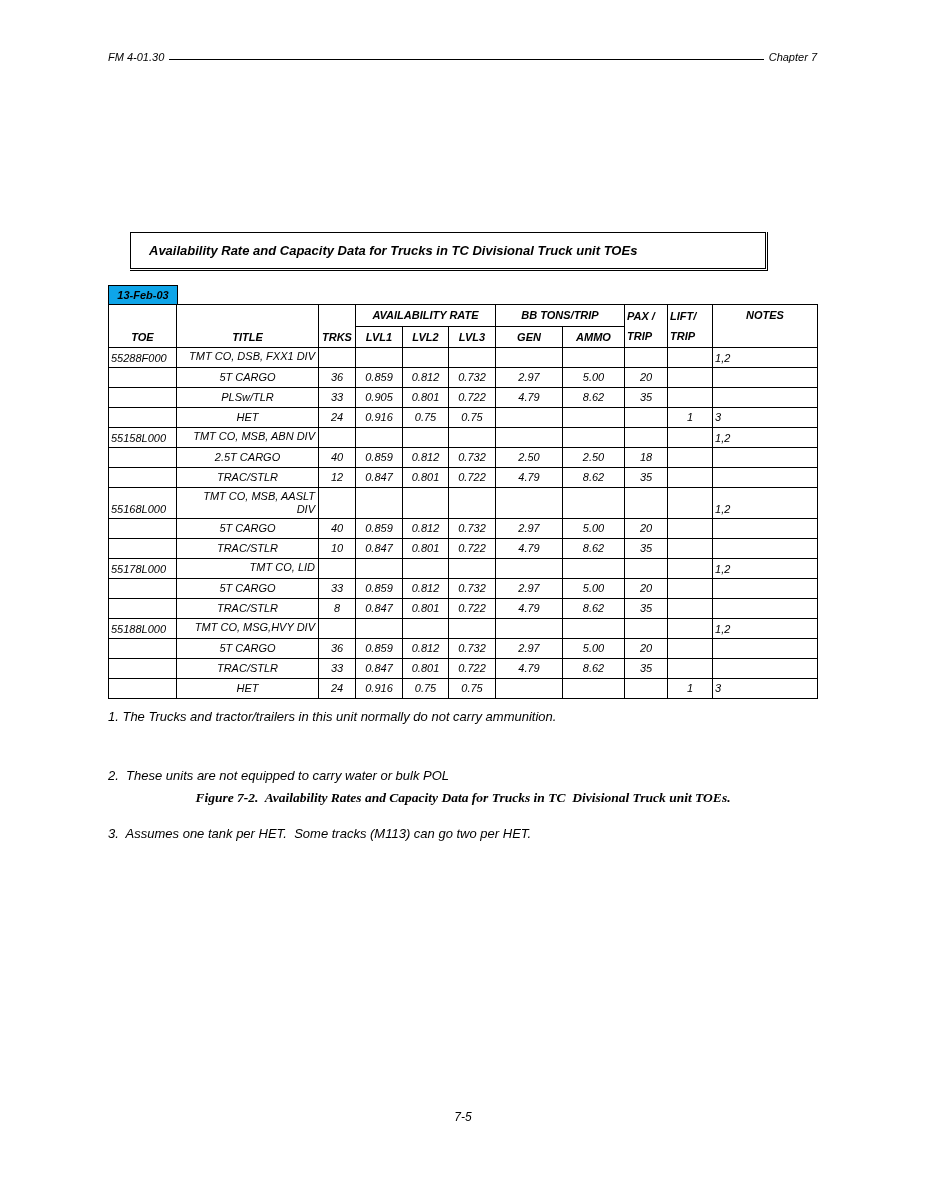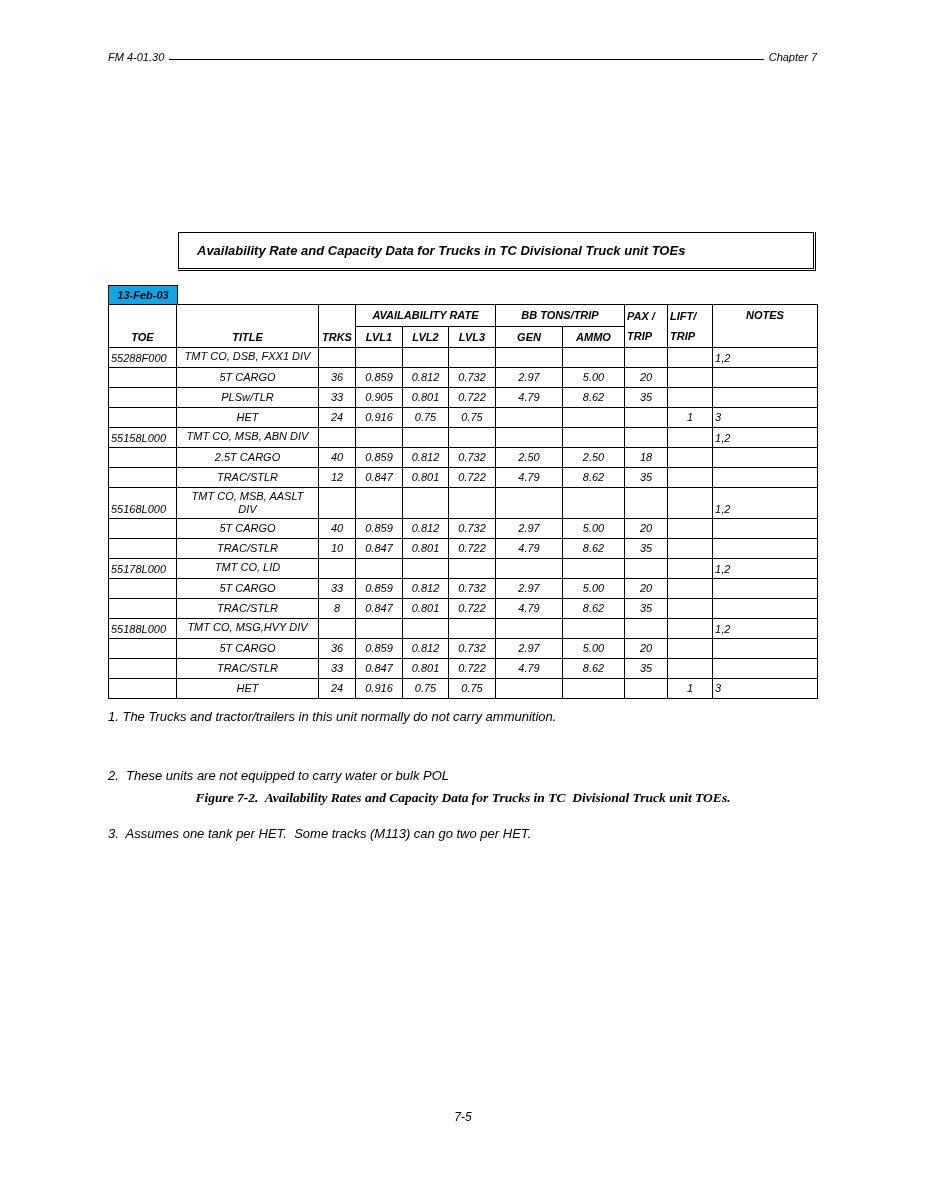--- a/index.html
+++ b/index.html
@@ -14,21 +14,21 @@
     position:absolute; left:108px; top:50px; width:709px;
     display:flex; align-items:flex-end; font-size:11px;
   }
   .hdr-rule { flex:1; border-bottom:1px solid #000; margin:0 5px 3px 5px; height:10px; }
 
   
   .title-box {
     position:absolute; left:130px; top:232px; width:636px; height:37px;
     border:1px solid #000; box-shadow:0 0 0 1px #fff, 1px 1px 0 1px #000;
     display:flex; align-items:center; padding-left:18px;
-    font-weight:bold; font-size:13px; background:#fff;margin-left:48px;
+    font-weight:bold; font-size:13px; background:#fff;
   }
 
   
   .date-box {
     position:absolute; left:108px; top:285px; width:70px; height:20px;
     border:1px solid #000; font-weight:bold; font-size:11px;
     text-align:center; line-height:18px; background:#0ea5e9; z-index:2;
   }
 
   
@@ -45,21 +45,21 @@
   thead tr { height:20px; }
   th { font-weight:bold; text-align:center; padding:1px 2px; line-height:18px; }
   th.anchor-bottom { vertical-align:bottom; }
   th.two-line { vertical-align:top; text-align:left; white-space:pre-line; line-height:20px; padding-left:2px;border-radius:9px; }
   th.notes-h { vertical-align:top; }
 
   td { height:20px; padding:0 3px; text-align:center; line-height:13px; vertical-align:middle; }
   td.col-toe { text-align:left; padding-left:2px; }
   td.col-notes { text-align:left; padding-left:2px; }
   tr.unit td { vertical-align:bottom; padding-bottom:2px; }
-  tr.unit td.col-title { text-align:center; white-space:pre-line; vertical-align:top; padding-top:2px; }
+  tr.unit td.col-title { text-align:right; white-space:pre-line; vertical-align:top; padding-top:2px; }
 
   
   .notes {
     position:absolute; left:108px; top:668px; width:720px;
     font-size:13px; line-height:19.5px; white-space:pre-wrap;
   }
 
   
   .figure-caption {
     position:absolute; left:0; top:790px; width:926px;

